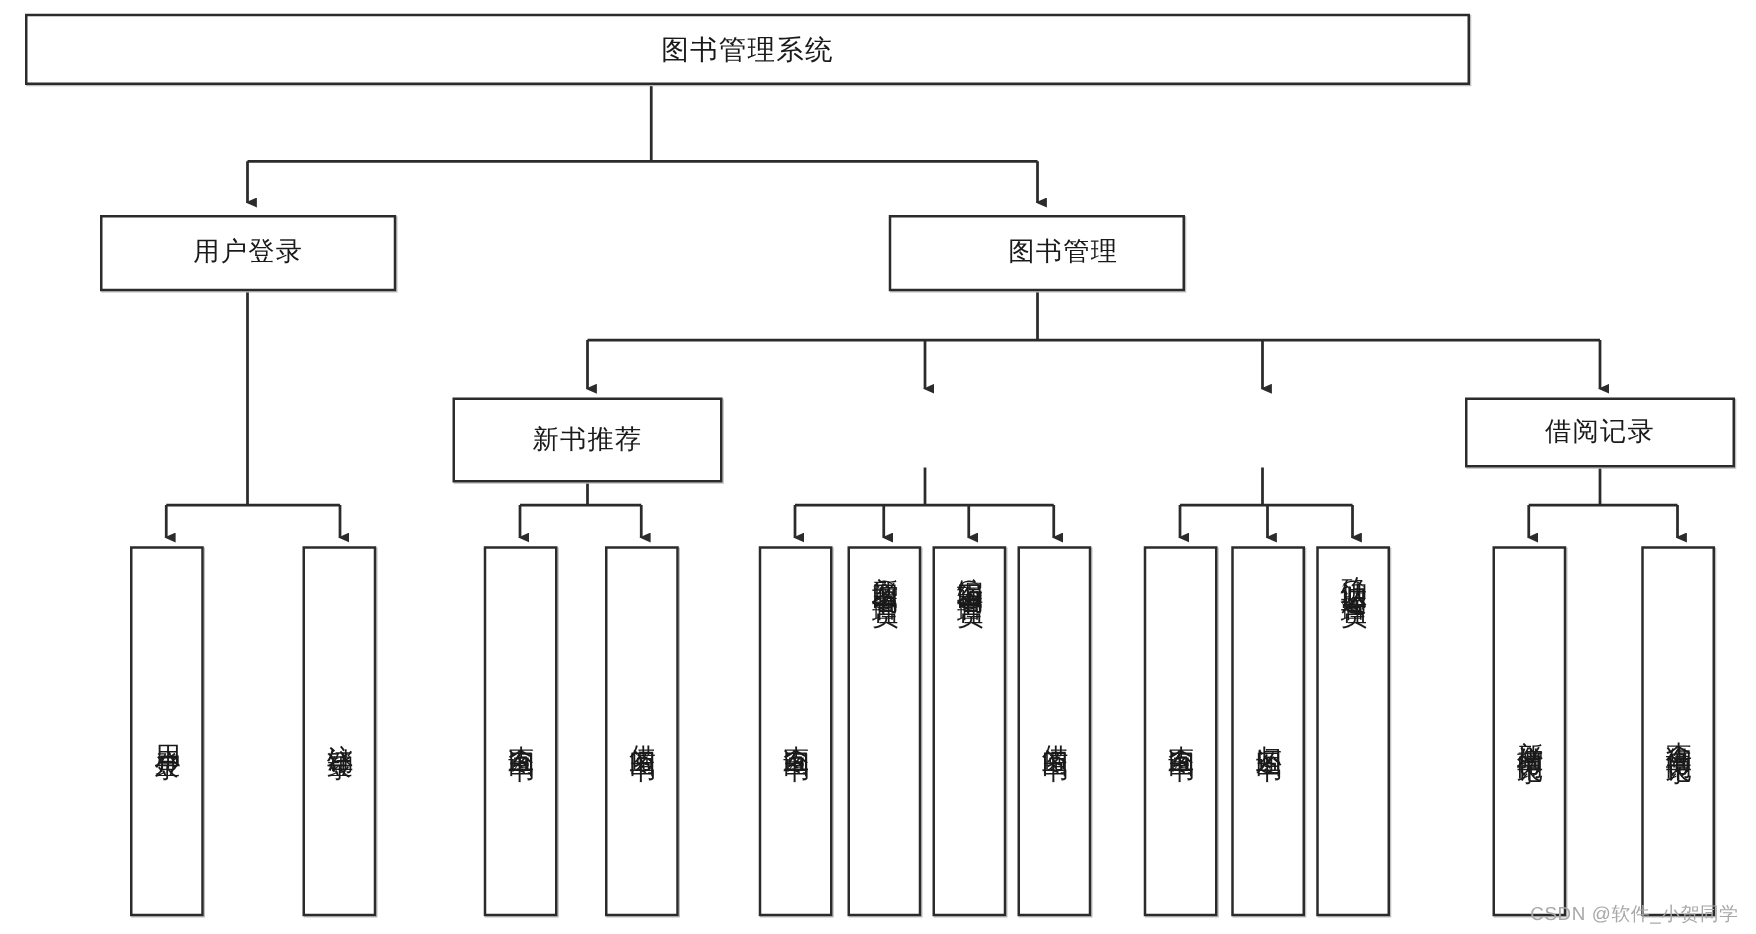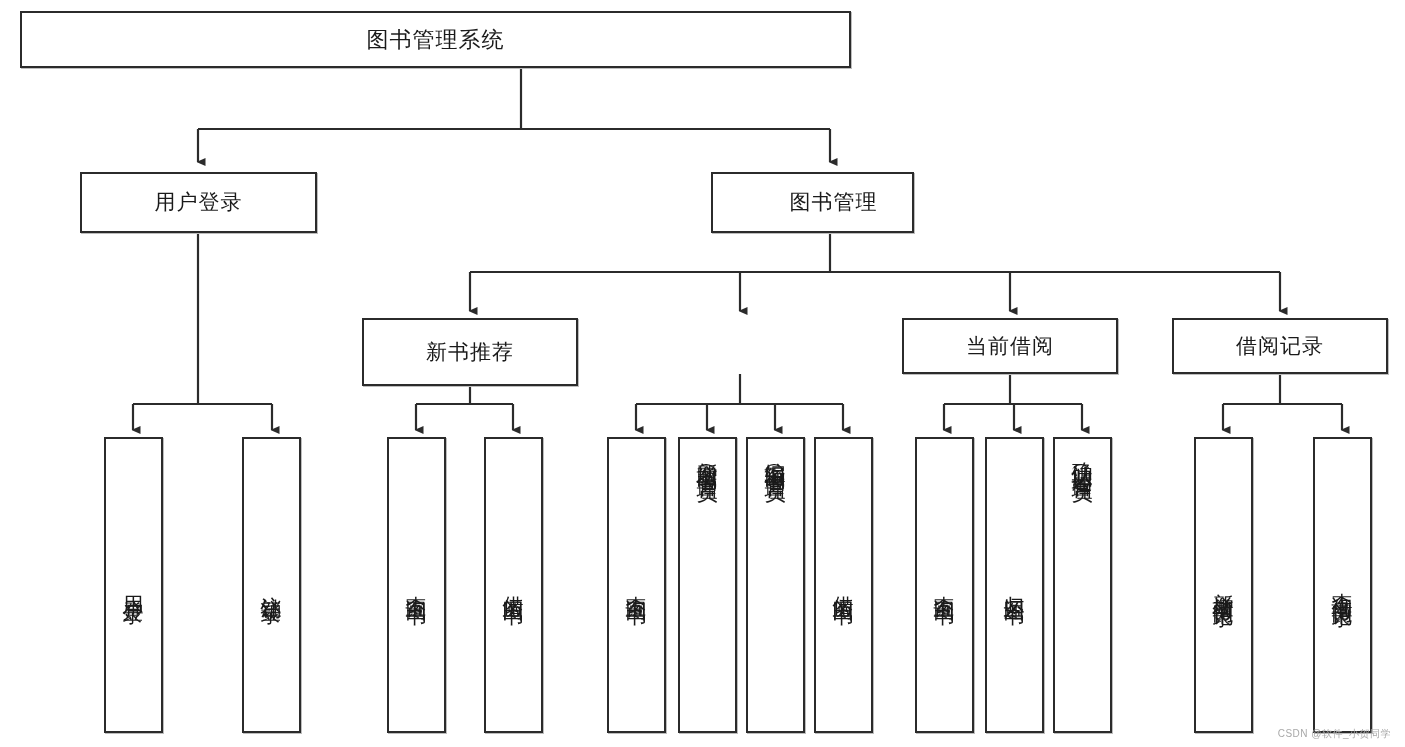--- a/index.html
+++ b/index.html
@@ -63,21 +63,21 @@
     white-space: nowrap;
   }
   .node.vertical.centered {
     align-items: center;
     padding-top: 0;
   }
   .watermark {
     position: absolute;
     right: 14px;
     bottom: 6px;
-    font-size: 10px;
+    font-size: 15px;
     color: #a8a8a8;
     letter-spacing: 0.5px;
     white-space: nowrap;
     margin-top: 34px;
   }
 </style>
 </head>
 <body>
 
 <div id="canvas">
@@ -125,36 +125,33 @@
       <path d="M1014,404 L1014,430" marker-end="url(#arrow)"></path>
       <path d="M1082,404 L1082,430" marker-end="url(#arrow)"></path>
 
       <path d="M1280,374 L1280,404"></path>
       <path d="M1223,404 L1342,404"></path>
       <path d="M1223,404 L1223,430" marker-end="url(#arrow)"></path>
       <path d="M1342,404 L1342,430" marker-end="url(#arrow)"></path>
     </g>
   </svg>
 
-  <div class="node root horizontal" style="left: 20px; top: 11px; width: 831px; height: 57px;">
+  <div class="node root horizontal" style="left: 20px; top: 11px; width: 1156px; height: 57px;">
     <span class="node-label">图书管理系统</span>
   </div>
 
   <div class="node horizontal" style="left: 80px; top: 172px; width: 237px; height: 61px;">
     <span class="node-label">用户登录</span>
   </div>
-  <div class="node horizontal" style="left: 711px; top: 172px; width: 203px; height: 61px; padding-left: 42px;">
+  <div class="node horizontal" style="left: 711px; top: 172px; width: 237px; height: 61px; padding-left: 42px;">
     <span class="node-label">图书管理</span>
   </div>
 
   <div class="node horizontal" style="left: 362px; top: 318px; width: 216px; height: 68px;">
     <span class="node-label">新书推荐</span>
-  </div>
-  <div class="node horizontal" style="left: 902px; top: 318px; width: 216px; height: 56px;">
-    <span class="node-label">当前借阅</span>
   </div>
   <div class="node horizontal" style="left: 1172px; top: 318px; width: 216px; height: 56px;">
     <span class="node-label">借阅记录</span>
   </div>
 
   <div class="node vertical centered" style="left: 104px; top: 437px; width: 59px; height: 296px;">
     <span class="node-label">用户登录</span>
   </div>
   <div class="node vertical centered" style="left: 242px; top: 437px; width: 59px; height: 296px;">
     <span class="node-label">注销登录</span>

